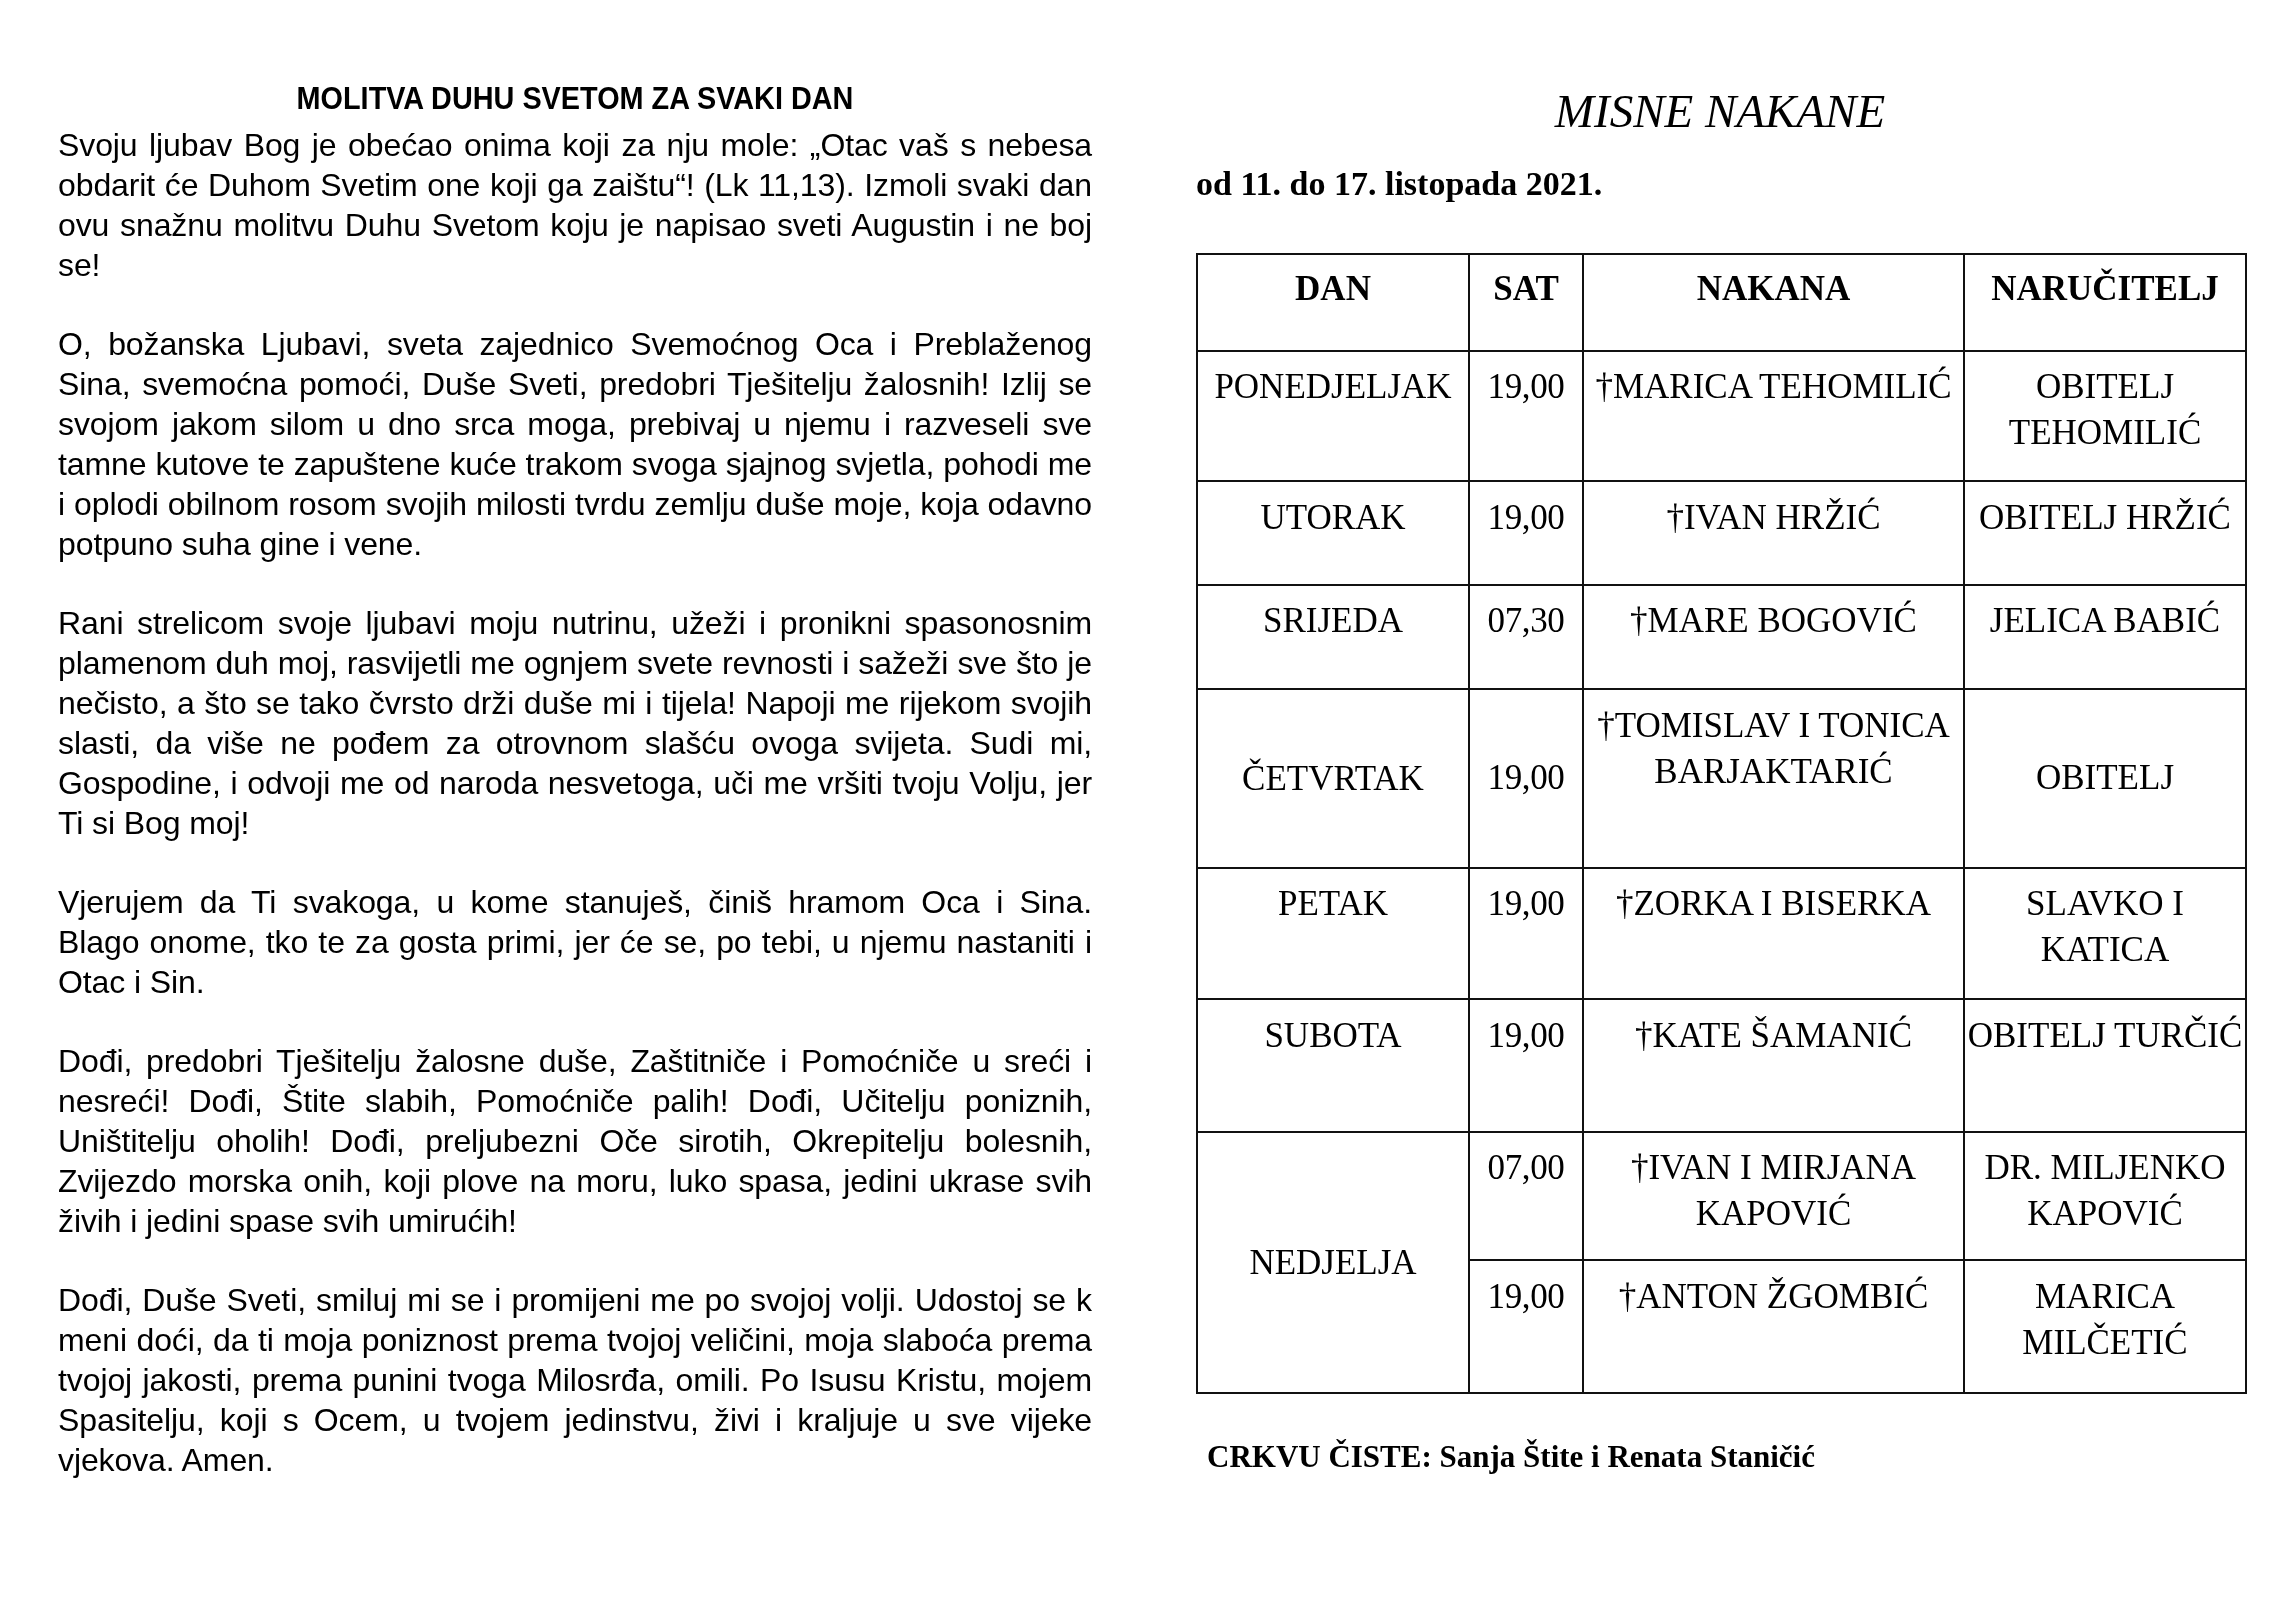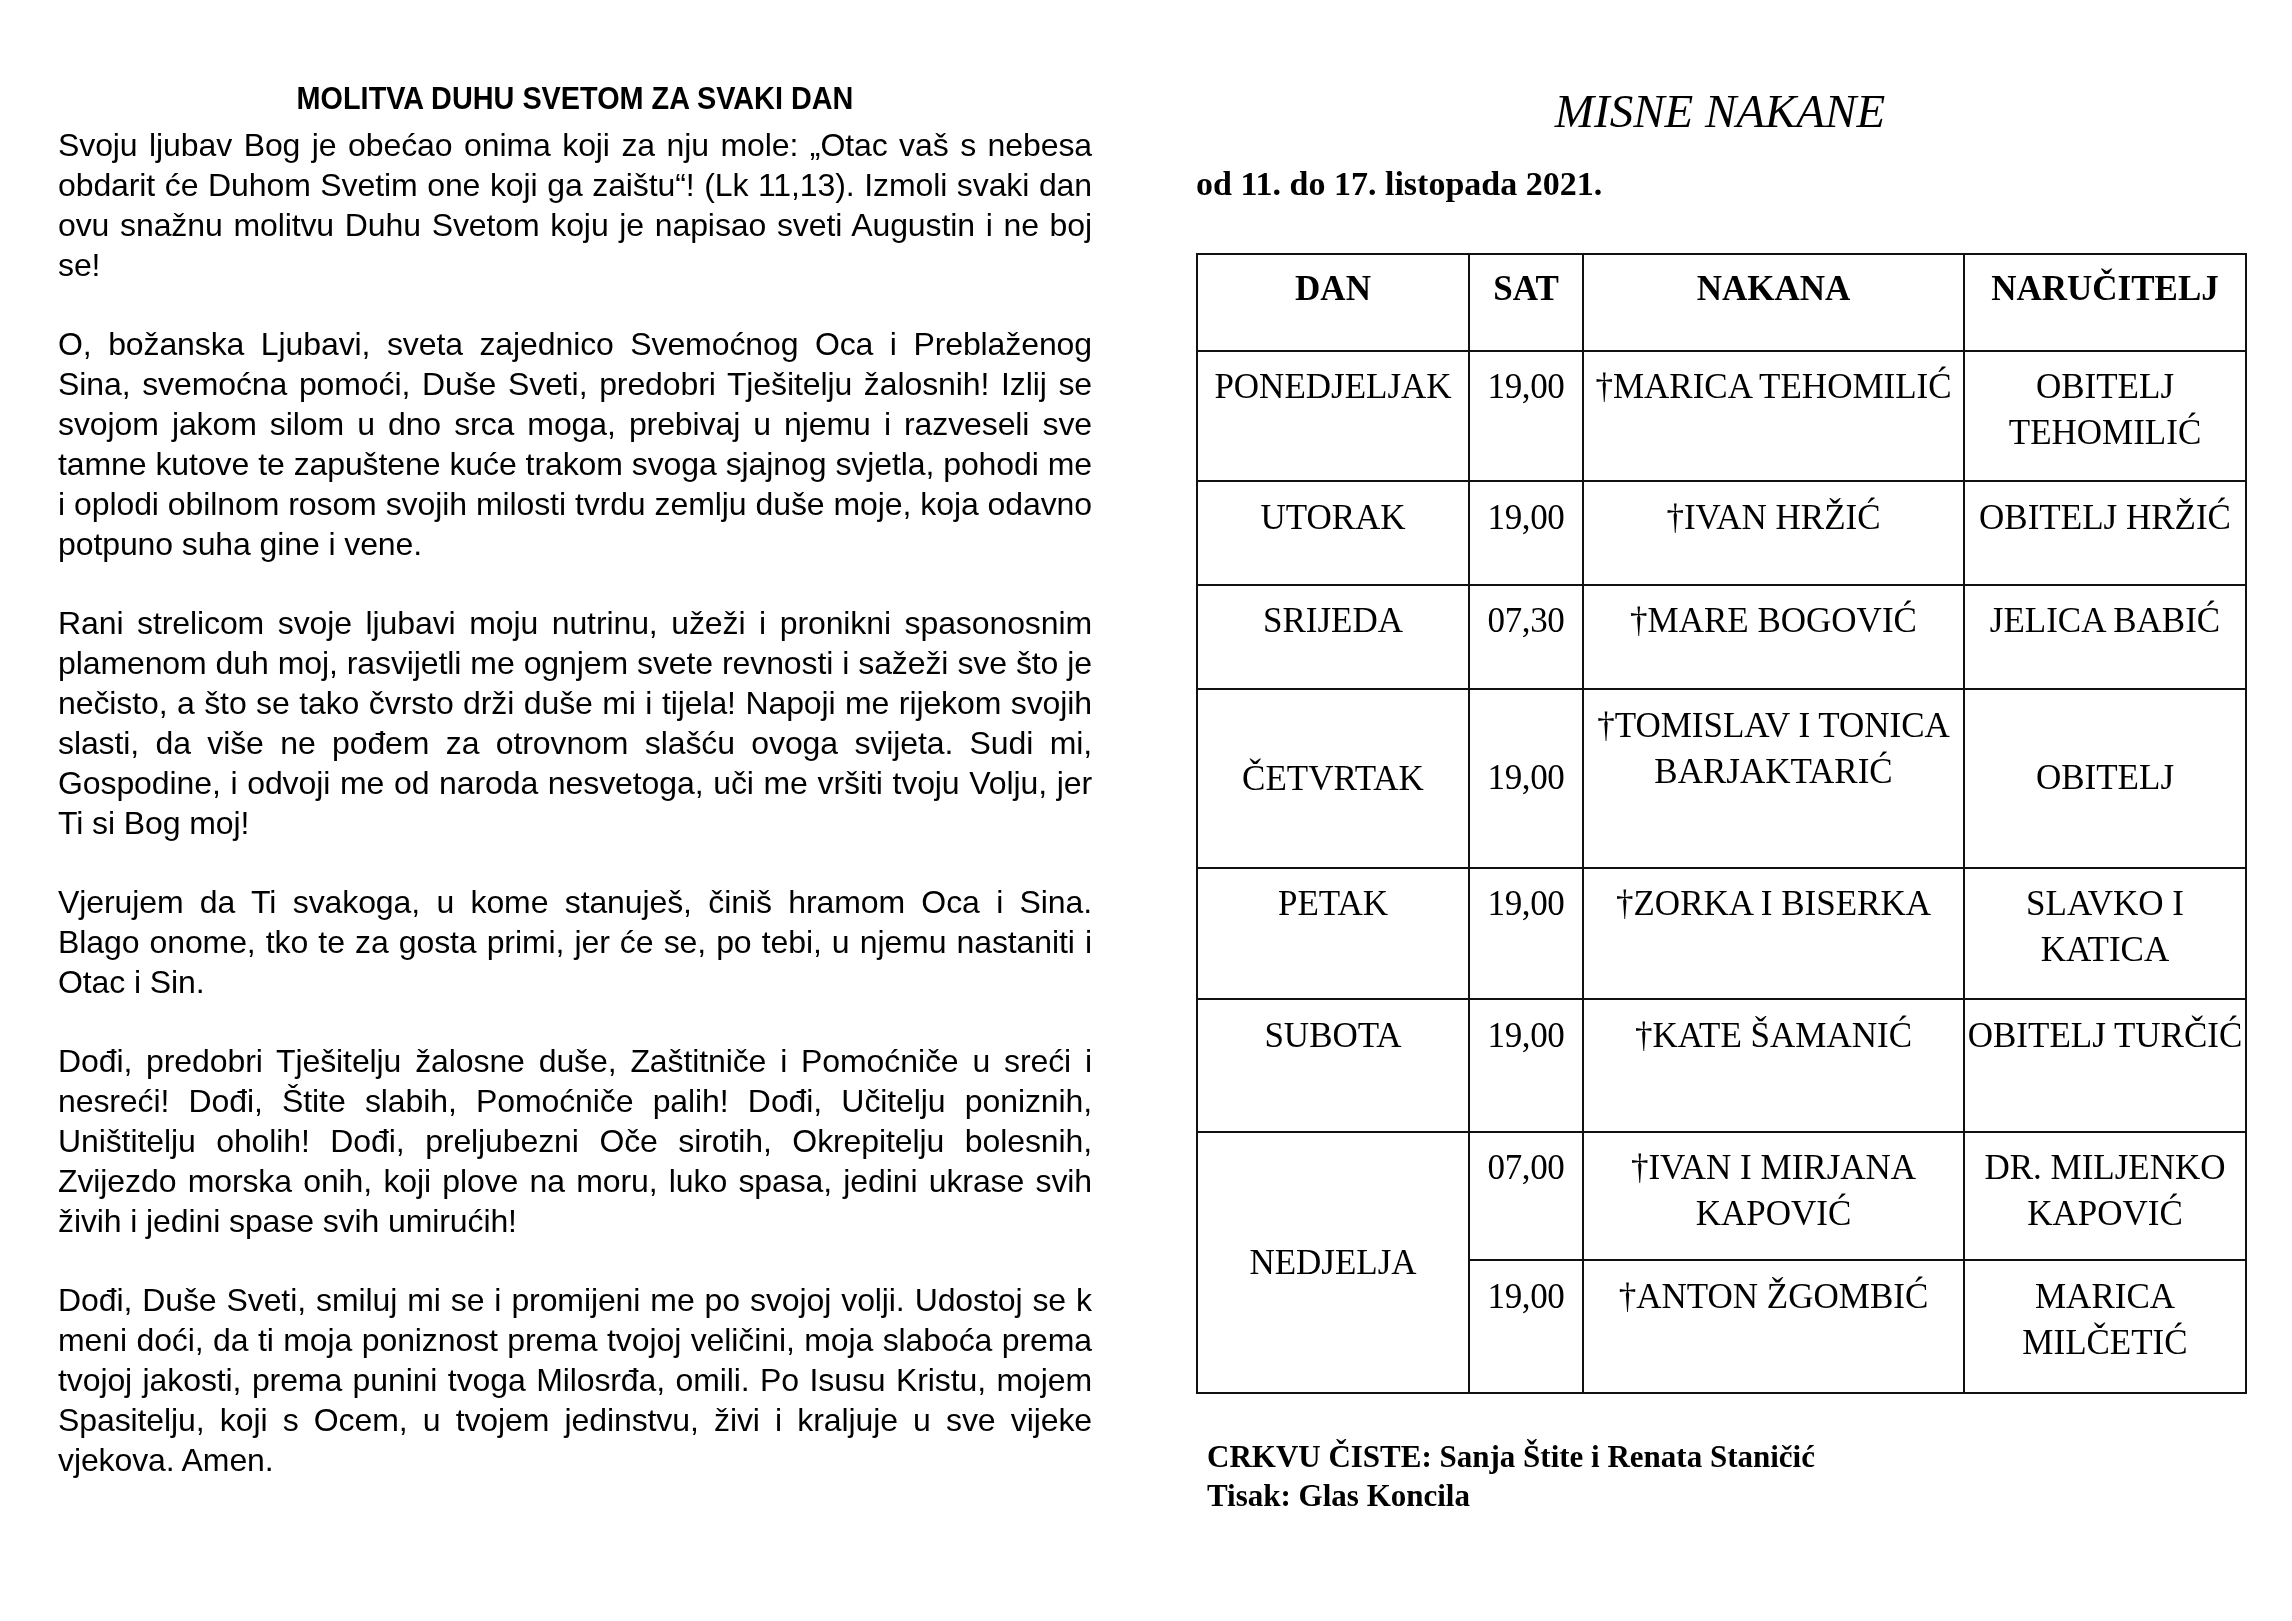--- a/index.html
+++ b/index.html
@@ -144,15 +144,14 @@
     <tr class="r-ned2">
       <td class="sat">19,00</td>
       <td>†ANTON ŽGOMBIĆ</td>
       <td>MARICA MILČETIĆ</td>
     </tr>
   </tbody>
 </table>
 
 <div class="footer">
   <div>CRKVU ČISTE: Sanja Štite i Renata Staničić</div>
-  <div>Tisak: Glas Koncila</div>
 </div>
 
 
 </body></html>

